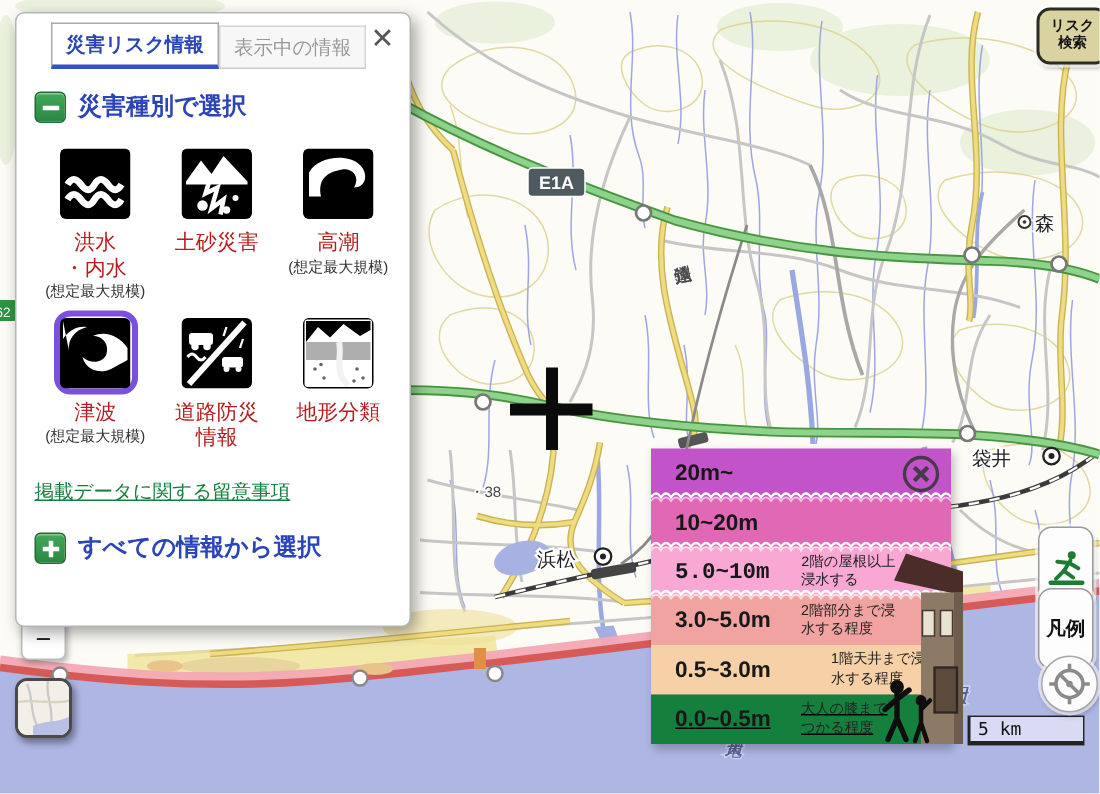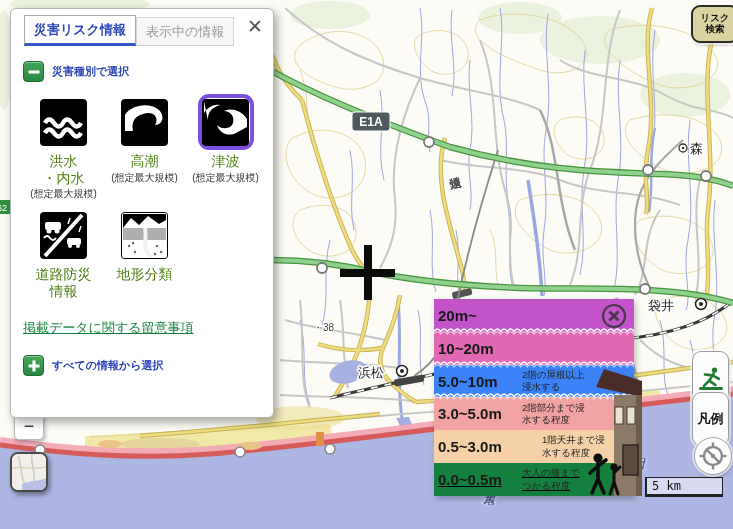--- a/index.html
+++ b/index.html
@@ -10,45 +10,45 @@
   #map{position:absolute;inset:0;cursor:grab;}
   .maplabel{font-size:13px;fill:#222;paint-order:stroke;stroke:#ffffff;stroke-width:3px;font-weight:500;}
   .mapsmall{font-size:10px;fill:#444;paint-order:stroke;stroke:#ffffff;stroke-width:2px;}
   .vriver{font-family:"Liberation Serif","DejaVu Serif",serif;font-style:italic;fill:#55639c;
           writing-mode:vertical-rl;text-orientation:upright;font-size:12px;paint-order:stroke;stroke:#cdd3ee;stroke-width:2px;}
   .vrail{fill:#4c4c4c;writing-mode:vertical-rl;text-orientation:upright;font-size:12px;
          paint-order:stroke;stroke:#ffffff;stroke-width:2.5px;}
   
   #panel{position:absolute;left:10px;top:8px;width:262px;height:408px;background:#fff;
          border:1px solid #b5b5b5;border-radius:6px;box-shadow:3px 4px 10px rgba(0,0,0,.35);z-index:30;}
-  .tabs{display:flex;align-items:flex-end;padding:6px 8px 0 13px;position:relative;}
+  .tabs{display:flex;align-items:flex-end;padding:6px 8px 0 23px;position:relative;}
   .tab{font-size:13px;padding:5px 9px 4px 9px;cursor:pointer;white-space:nowrap;}
   .tab.active{color:#2b44b8;font-weight:700;border:1px solid #aaa;border-bottom:3px solid #3055c5;background:#fff;}
   .tab.inactive{color:#999;border:1px solid #d5d5d5;border-bottom:1px solid #ccc;background:#f7f7f7;}
   .panel-close{position:absolute;right:10px;top:8px;font-size:19px;color:#555;cursor:pointer;line-height:1;}
   .sec{display:flex;align-items:center;margin:15px 10px 0 12px;gap:8px;}
   .gicon{width:19px;height:19px;border-radius:4px;border:1px solid #1d6e31;flex:0 0 auto;
          background:linear-gradient(#43a85a,#2a8743);position:relative;box-shadow:inset 0 1px 0 rgba(255,255,255,.4);}
   .gicon::before,.gicon::after{content:"";position:absolute;background:#fff;left:50%;top:50%;transform:translate(-50%,-50%);}
   .gicon::before{width:11px;height:3px;}
   .gicon.plus::after{width:3px;height:11px;}
-  .sec-title{color:#2b44b8;font-weight:700;font-size:11px;}
+  .sec-title{color:#2b44b8;font-weight:700;font-size:16px;}
   .grid{display:grid;grid-template-columns:repeat(3,81px);margin:12px 0 0 12px;}
   .cell{display:flex;flex-direction:column;align-items:center;margin-bottom:6px;}
   .tilewrap{width:56px;height:56px;border:4px solid transparent;border-radius:11px;
             display:flex;align-items:center;justify-content:center;box-sizing:border-box;cursor:pointer;}
   .tilewrap.selected{border-color:#7b4fe0;background:#fff;}
   .tile{width:47px;height:47px;border-radius:4px;overflow:hidden;display:block;}
-  .tlabel{font-size:14px;color:#4d7c0f;text-align:center;line-height:1.18;margin-top:3px;white-space:pre-line;}
+  .tlabel{font-size:14px;color:#b91c1c;text-align:center;line-height:1.18;margin-top:3px;white-space:pre-line;}
   .tsub{font-size:10px;color:#333;margin-top:1px;white-space:nowrap;}
   .notice{margin:13px 10px 0 12px;font-size:13px;color:#15803d;text-decoration:underline;cursor:pointer;}
   
   #legend{position:absolute;left:434px;top:299px;width:200px;height:197px;z-index:20;
           display:flex;flex-direction:column;box-shadow:2px 3px 6px rgba(0,0,0,.25);}
-  .lg-row{flex:1;position:relative;display:flex;align-items:center;padding-left:4px;}
+  .lg-row{flex:1;position:relative;display:flex;align-items:center;padding-left:16px;}
   .lg-label{font-weight:700;font-size:15px;color:#181818;width:84px;flex:0 0 auto;}
   .lg-desc{font-size:9.5px;color:#222;line-height:1.3;width:64px;}
   .wave{position:absolute;left:0;top:-4px;width:100%;height:9px;pointer-events:none;}
   .lg-close{position:absolute;right:7px;top:4px;width:26px;height:26px;cursor:pointer;}
   #house{position:absolute;left:150px;top:68px;width:58px;height:129px;pointer-events:none;}
   
   .ctrl{position:absolute;z-index:25;box-sizing:border-box;}
   #risk-search{left:691px;top:5px;width:48px;height:38px;border-radius:9px;background:#d8d3a0;
     border:2px solid #2c2c24;font-size:9.5px;font-weight:700;color:#111;display:flex;align-items:center;
     justify-content:center;text-align:center;line-height:1.15;white-space:pre-line;cursor:pointer;
@@ -290,20 +290,34 @@
         <rect width="47" height="47" rx="3" fill="#000"></rect>
         <path d="M5,24 q4,-7 9,0 t9,0 t9,0 t9,0" stroke="#fff" stroke-width="4.5" fill="none"></path>
         <path d="M5,34 q4,-7 9,0 t9,0 t9,0 t9,0" stroke="#fff" stroke-width="4.5" fill="none"></path>
       </svg>
           </div>
       <div class="tlabel">洪水
 ・内水</div>
       <div class="tsub">(想定最大規模)</div>
     </div>
 
+    <div class="cell">
+      <div class="tilewrap">
+            <svg class="tile" viewBox="0 0 47 47">
+        <rect width="47" height="47" rx="3" fill="#000"></rect>
+        <path d="M3,22 L13,8 L20,17 L28,5 L44,22 L44,10 L44,24 L36,24 L3,24 Z" fill="#fff"></path>
+        <path d="M20,17 L16,30 L24,26 L20,40 L28,34 L26,44" stroke="#fff" stroke-width="3" fill="none"></path>
+        <circle cx="14" cy="38" r="3.5" fill="#fff"></circle>
+              <circle cx="30" cy="41" r="2.5" fill="#fff"></circle>
+        <circle cx="36" cy="33" r="2" fill="#fff"></circle>
+      </svg>
+          </div>
+      <div class="tlabel">土砂災害</div>
+      <div class="tsub"></div>
+    </div>
 
     <div class="cell">
       <div class="tilewrap">
             <svg class="tile" viewBox="0 0 47 47">
         <rect width="47" height="47" rx="3" fill="#000"></rect>
         <path d="M4,16 C10,5 30,3 38,11 C44,17 42,26 34,26 C38,20 34,13 26,14 C14,16 10,22 12,32 L4,32 Z" fill="#fff"></path>
       </svg>
           </div>
       <div class="tlabel">高潮</div>
       <div class="tsub">(想定最大規模)</div>
@@ -383,21 +397,21 @@
       <line x1="17.5" y1="8.5" x2="8.5" y2="17.5" stroke="#463a4a" stroke-width="2.8"></line>
     </svg>
   </div>
   <div class="lg-row" style="background: rgb(225, 104, 180);">
     <svg class="wave" viewBox="0 0 240 9" preserveAspectRatio="none">
       <path class="wavepath" fill="none" stroke="#fff" stroke-width="1.7" d="M0 3.5 Q4 -1.5 8 3.5 Q12 -1.5 16 3.5 Q20 -1.5 24 3.5 Q28 -1.5 32 3.5 Q36 -1.5 40 3.5 Q44 -1.5 48 3.5 Q52 -1.5 56 3.5 Q60 -1.5 64 3.5 Q68 -1.5 72 3.5 Q76 -1.5 80 3.5 Q84 -1.5 88 3.5 Q92 -1.5 96 3.5 Q100 -1.5 104 3.5 Q108 -1.5 112 3.5 Q116 -1.5 120 3.5 Q124 -1.5 128 3.5 Q132 -1.5 136 3.5 Q140 -1.5 144 3.5 Q148 -1.5 152 3.5 Q156 -1.5 160 3.5 Q164 -1.5 168 3.5 Q172 -1.5 176 3.5 Q180 -1.5 184 3.5 Q188 -1.5 192 3.5 Q196 -1.5 200 3.5 Q204 -1.5 208 3.5 Q212 -1.5 216 3.5 Q220 -1.5 224 3.5 Q228 -1.5 232 3.5 Q236 -1.5 240 3.5"></path>
       <path class="wavepath" fill="none" stroke="#fff" stroke-width="1.2" opacity="0.65" transform="translate(0,2.6)" d="M0 3.5 Q4 -1.5 8 3.5 Q12 -1.5 16 3.5 Q20 -1.5 24 3.5 Q28 -1.5 32 3.5 Q36 -1.5 40 3.5 Q44 -1.5 48 3.5 Q52 -1.5 56 3.5 Q60 -1.5 64 3.5 Q68 -1.5 72 3.5 Q76 -1.5 80 3.5 Q84 -1.5 88 3.5 Q92 -1.5 96 3.5 Q100 -1.5 104 3.5 Q108 -1.5 112 3.5 Q116 -1.5 120 3.5 Q124 -1.5 128 3.5 Q132 -1.5 136 3.5 Q140 -1.5 144 3.5 Q148 -1.5 152 3.5 Q156 -1.5 160 3.5 Q164 -1.5 168 3.5 Q172 -1.5 176 3.5 Q180 -1.5 184 3.5 Q188 -1.5 192 3.5 Q196 -1.5 200 3.5 Q204 -1.5 208 3.5 Q212 -1.5 216 3.5 Q220 -1.5 224 3.5 Q228 -1.5 232 3.5 Q236 -1.5 240 3.5"></path>
     </svg>
     <span class="lg-label">10~20m</span>
   </div>
-  <div class="lg-row" style="background: #3b82f6;">
+  <div class="lg-row" style="background: #f9a8d4; font-family: Liberation Mono, monospace;">
     <svg class="wave" viewBox="0 0 240 9" preserveAspectRatio="none">
       <path class="wavepath" fill="none" stroke="#fff" stroke-width="1.7" d="M0 3.5 Q4 -1.5 8 3.5 Q12 -1.5 16 3.5 Q20 -1.5 24 3.5 Q28 -1.5 32 3.5 Q36 -1.5 40 3.5 Q44 -1.5 48 3.5 Q52 -1.5 56 3.5 Q60 -1.5 64 3.5 Q68 -1.5 72 3.5 Q76 -1.5 80 3.5 Q84 -1.5 88 3.5 Q92 -1.5 96 3.5 Q100 -1.5 104 3.5 Q108 -1.5 112 3.5 Q116 -1.5 120 3.5 Q124 -1.5 128 3.5 Q132 -1.5 136 3.5 Q140 -1.5 144 3.5 Q148 -1.5 152 3.5 Q156 -1.5 160 3.5 Q164 -1.5 168 3.5 Q172 -1.5 176 3.5 Q180 -1.5 184 3.5 Q188 -1.5 192 3.5 Q196 -1.5 200 3.5 Q204 -1.5 208 3.5 Q212 -1.5 216 3.5 Q220 -1.5 224 3.5 Q228 -1.5 232 3.5 Q236 -1.5 240 3.5"></path>
       <path class="wavepath" fill="none" stroke="#fff" stroke-width="1.2" opacity="0.65" transform="translate(0,2.6)" d="M0 3.5 Q4 -1.5 8 3.5 Q12 -1.5 16 3.5 Q20 -1.5 24 3.5 Q28 -1.5 32 3.5 Q36 -1.5 40 3.5 Q44 -1.5 48 3.5 Q52 -1.5 56 3.5 Q60 -1.5 64 3.5 Q68 -1.5 72 3.5 Q76 -1.5 80 3.5 Q84 -1.5 88 3.5 Q92 -1.5 96 3.5 Q100 -1.5 104 3.5 Q108 -1.5 112 3.5 Q116 -1.5 120 3.5 Q124 -1.5 128 3.5 Q132 -1.5 136 3.5 Q140 -1.5 144 3.5 Q148 -1.5 152 3.5 Q156 -1.5 160 3.5 Q164 -1.5 168 3.5 Q172 -1.5 176 3.5 Q180 -1.5 184 3.5 Q188 -1.5 192 3.5 Q196 -1.5 200 3.5 Q204 -1.5 208 3.5 Q212 -1.5 216 3.5 Q220 -1.5 224 3.5 Q228 -1.5 232 3.5 Q236 -1.5 240 3.5"></path>
     </svg>
     <span class="lg-label">5.0~10m</span>
     <span class="lg-desc">2階の屋根以上浸水する</span>
   </div>
   <div class="lg-row" style="background: rgb(240, 163, 161);">
     <svg class="wave" viewBox="0 0 240 9" preserveAspectRatio="none">
       <path class="wavepath" fill="none" stroke="#fff" stroke-width="1.7" d="M0 3.5 Q4 -1.5 8 3.5 Q12 -1.5 16 3.5 Q20 -1.5 24 3.5 Q28 -1.5 32 3.5 Q36 -1.5 40 3.5 Q44 -1.5 48 3.5 Q52 -1.5 56 3.5 Q60 -1.5 64 3.5 Q68 -1.5 72 3.5 Q76 -1.5 80 3.5 Q84 -1.5 88 3.5 Q92 -1.5 96 3.5 Q100 -1.5 104 3.5 Q108 -1.5 112 3.5 Q116 -1.5 120 3.5 Q124 -1.5 128 3.5 Q132 -1.5 136 3.5 Q140 -1.5 144 3.5 Q148 -1.5 152 3.5 Q156 -1.5 160 3.5 Q164 -1.5 168 3.5 Q172 -1.5 176 3.5 Q180 -1.5 184 3.5 Q188 -1.5 192 3.5 Q196 -1.5 200 3.5 Q204 -1.5 208 3.5 Q212 -1.5 216 3.5 Q220 -1.5 224 3.5 Q228 -1.5 232 3.5 Q236 -1.5 240 3.5"></path>

